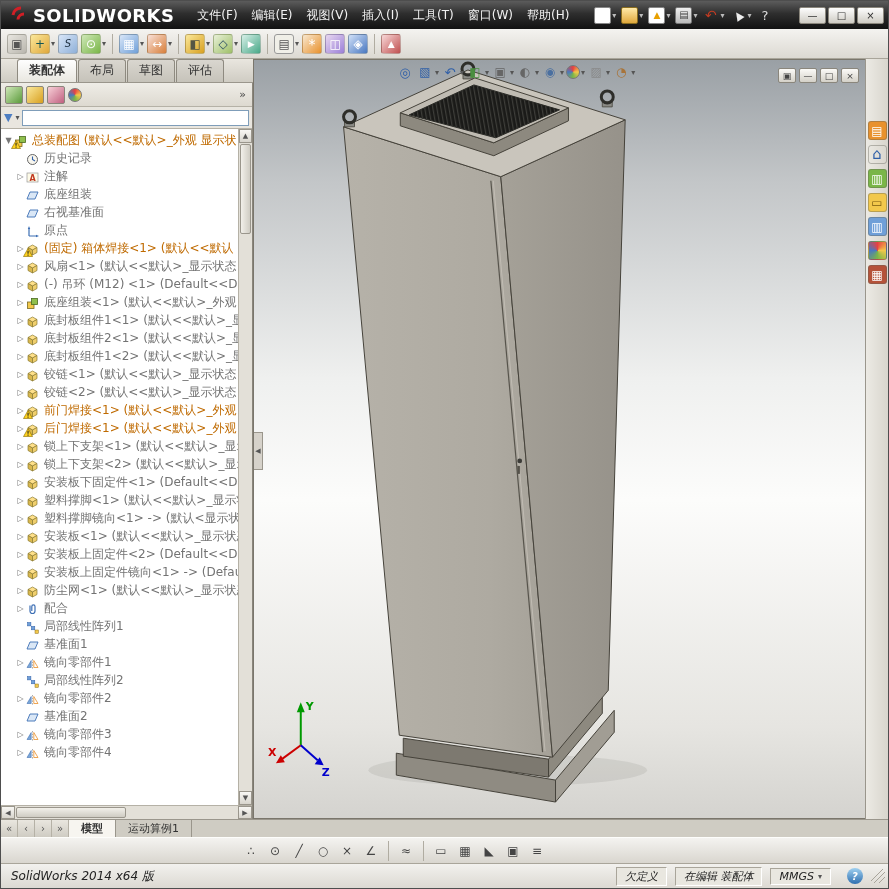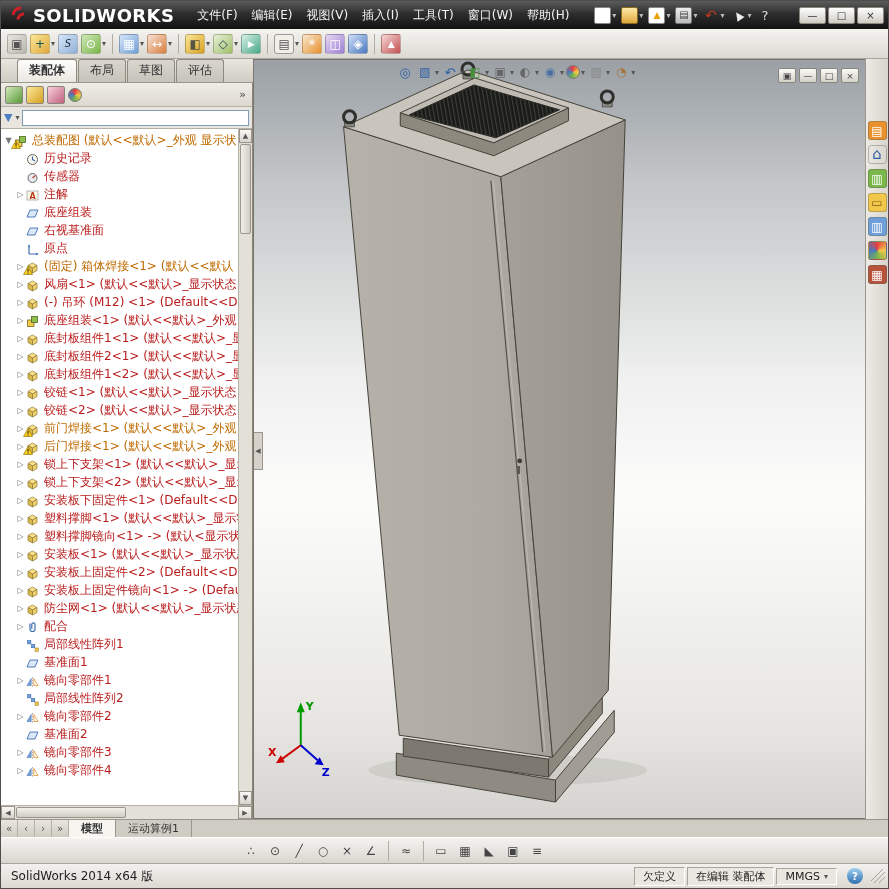--- a/index.html
+++ b/index.html
@@ -46,21 +46,21 @@
 .filter-input{flex:1;height:16px;border:1px solid #7f9db9;background:#fff;font-size:11px;padding:0 3px;font-family:inherit;}
 
 .treewrap{flex:1;display:flex;min-height:0;}
 .tree{flex:1;background:#fff;overflow:hidden;padding-top:2px;}
 .trow{height:18px;display:flex;align-items:center;white-space:nowrap;overflow:hidden;padding-left:14px;}
 .trow.root{padding-left:2px;}
 .arrow{width:11px;flex:0 0 11px;font-size:8px;color:#777;text-align:center;}
 .tico{width:15px;height:14px;flex:0 0 15px;position:relative;margin-right:3px;}
 .tico svg.ti{width:13px;height:13px;}
 .tico svg.warnov{position:absolute;left:-3px;bottom:-2px;width:10px;height:9px;}
-.tlabel{font-size:12px;color:#b91c1c;}
+.tlabel{font-size:12px;color:#737373;}
 .tlabel.warn{color:#bf6a00;}
 
 .vscroll{flex:0 0 14px;background:#e3e0d8;border-left:1px solid #b5b1a6;display:flex;flex-direction:column;}
 .sbtn{height:14px;flex:0 0 14px;background:linear-gradient(#f8f7f4,#d8d5cd);border:1px solid #9a968c;font-size:7px;color:#555;display:flex;align-items:center;justify-content:center;}
 .sbtn.h{width:14px;flex:0 0 14px;height:auto;}
 .vthumb{height:90px;margin:1px;background:linear-gradient(90deg,#f2f0ea,#cfccc3);border:1px solid #9a968c;border-radius:2px;}
 .vspacer,.hspacer{flex:1;}
 .hscroll{flex:0 0 14px;display:flex;background:#e3e0d8;border-top:1px solid #b5b1a6;}
 .hthumb{width:110px;margin:1px;background:linear-gradient(#f2f0ea,#cfccc3);border:1px solid #9a968c;border-radius:2px;}
 
@@ -83,23 +83,23 @@
 
 .modeltabs{flex:0 0 18px;background:#cfccc3;border-top:1px solid #9a968c;display:flex;align-items:stretch;}
 .mnav{width:17px;display:flex;align-items:center;justify-content:center;font-size:10px;color:#555;border-right:1px solid #b5b1a6;background:linear-gradient(#e9e6df,#cfccc3);}
 .mtab{font-size:11px;padding:1px 12px;border-right:1px solid #9a968c;display:flex;align-items:center;color:#333;}
 .mtab.active{background:#f7f5f0;font-weight:bold;}
 
 .sketchbar{flex:0 0 26px;background:linear-gradient(#f4f3f0,#d9d6cf);border-top:1px solid #fdfdfb;display:flex;align-items:center;gap:4px;padding-left:240px;}
 .sk{width:20px;height:20px;display:flex;align-items:center;justify-content:center;border-radius:2px;}
 .sk i{font-size:12px;color:#444;}
 
-.statusbar{flex:0 0 25px;background:linear-gradient(#f2f1ee,#dcd9d2);border-top:1px solid #a9a59a;display:flex;align-items:center;font-size:12px;color:#222;padding:0 2px;}
+.statusbar{flex:0 0 25px;background:linear-gradient(#f2f1ee,#dcd9d2);border-top:1px solid #a9a59a;display:flex;align-items:center;font-size:12px;color:#222;padding:0 2px;font-style:italic;}
 .status-left{padding:0 8px;flex:1;white-space:nowrap;}
-.scell{border:1px solid;border-color:#a9a59a #fff #fff #a9a59a;padding:1px 8px;margin-right:2px;font-size:11px;display:flex;align-items:center;gap:4px;background:#e9e7e0;white-space:nowrap;text-align:center;}
+.scell{border:1px solid;border-color:#a9a59a #fff #fff #a9a59a;padding:1px 8px;margin-right:8px;font-size:11px;display:flex;align-items:center;gap:4px;background:#e9e7e0;white-space:nowrap;text-align:center;}
 .shelp{width:16px;height:16px;border-radius:50%;background:linear-gradient(#9fd0f0,#2f6fb0);color:#fff;font-size:10px;font-weight:bold;display:flex;align-items:center;justify-content:center;margin:0 8px;}
 .grip{width:14px;height:14px;margin-right:1px;background:linear-gradient(135deg,transparent 40%,#a8a49a 40%,#a8a49a 46%,transparent 46%,transparent 58%,#a8a49a 58%,#a8a49a 64%,transparent 64%,transparent 76%,#a8a49a 76%,#a8a49a 82%,transparent 82%);}
 </style>
 </head>
 <body>
 
 <svg width="0" height="0" style="position:absolute" aria-hidden="true">
 <defs>
 <symbol id="sym-assembly" viewBox="0 0 13 13">
   <rect x="1.5" y="5" width="6.5" height="6.5" fill="#f2c84b" stroke="#7a6a20" stroke-width="0.8"></rect>
@@ -331,27 +331,20 @@
                     <use href="#sym-warning"></use>
                   </svg></span>
                 <span class="tlabel warn">总装配图 (默认&lt;&lt;默认&gt;_外观 显示状</span>
               </div>
               <div class="trow">
                 <span class="arrow"></span>
                 <span class="tico"><svg class="ti" viewBox="0 0 13 13">
                     <use href="#sym-history"></use>
                   </svg></span>
                 <span class="tlabel">历史记录</span>
-              </div>
-              <div class="trow">
-                <span class="arrow"></span>
-                <span class="tico"><svg class="ti" viewBox="0 0 13 13">
-                    <use href="#sym-sensor"></use>
-                  </svg></span>
-                <span class="tlabel">传感器</span>
               </div>
               <div class="trow">
                 <span class="arrow">▷</span>
                 <span class="tico"><svg class="ti" viewBox="0 0 13 13">
                     <use href="#sym-annot"></use>
                   </svg></span>
                 <span class="tlabel">注解</span>
               </div>
               <div class="trow">
                 <span class="arrow"></span>

